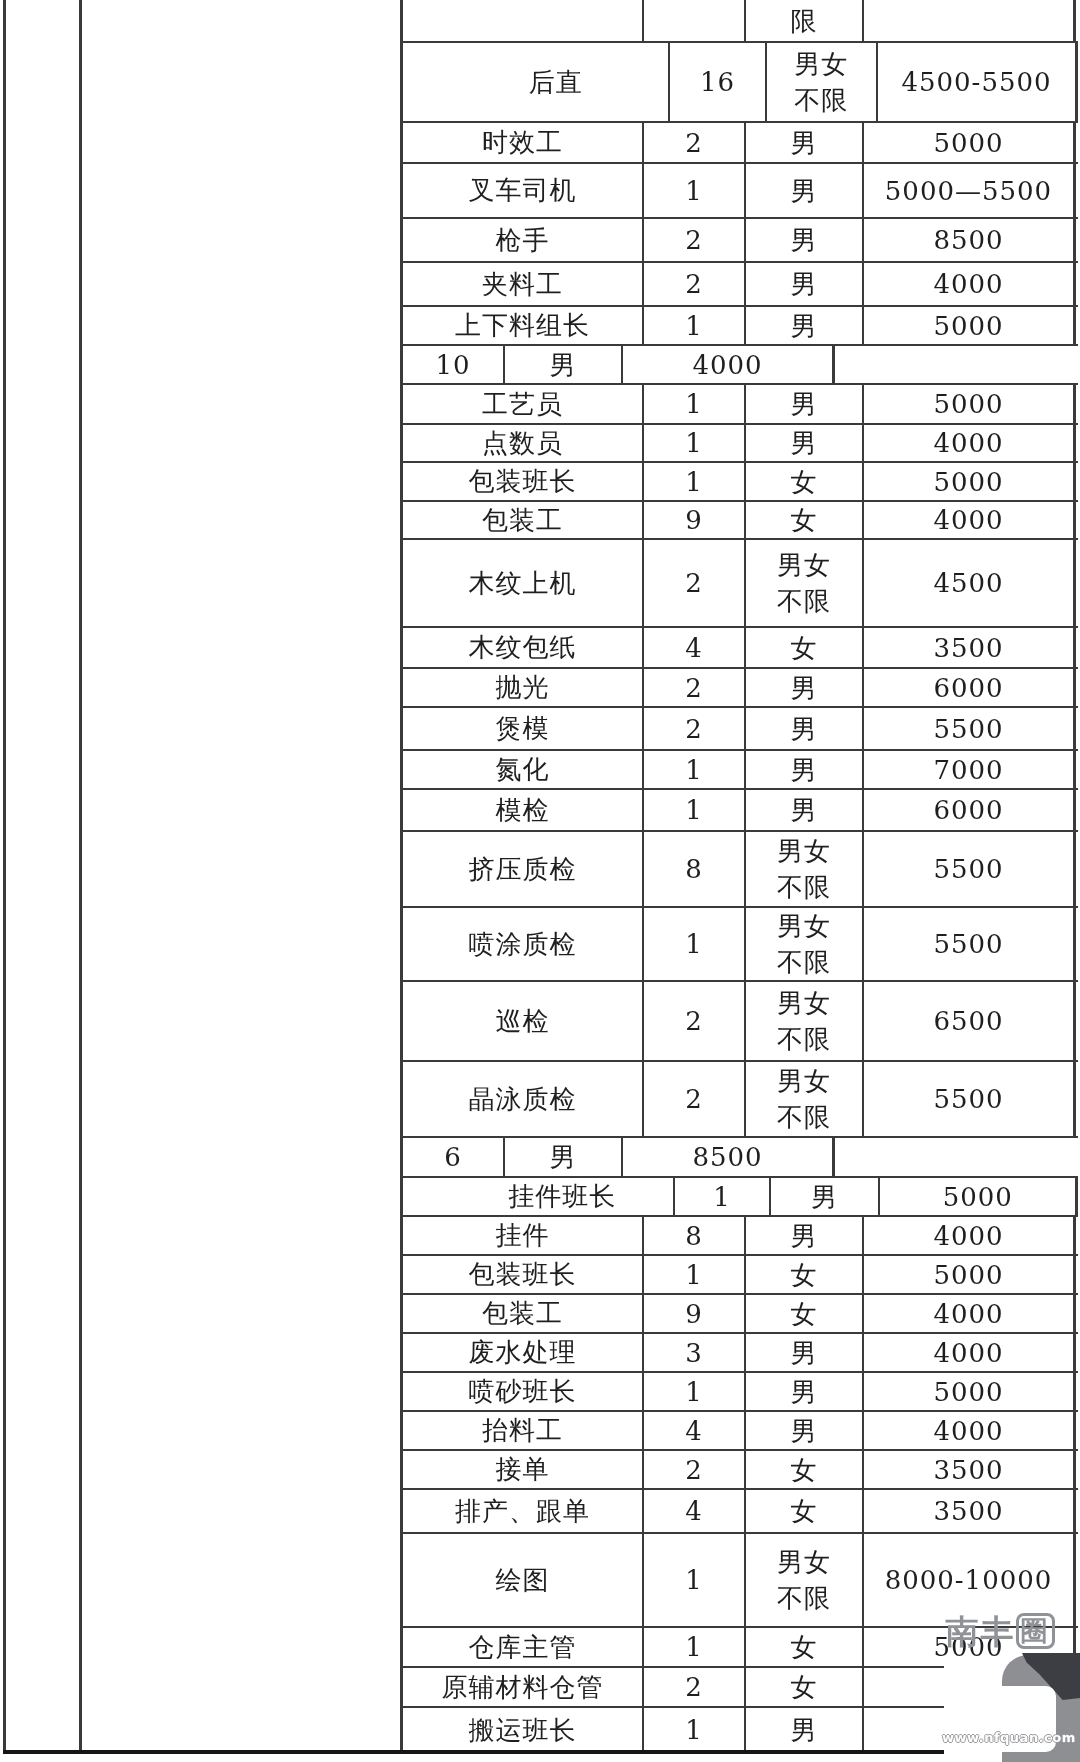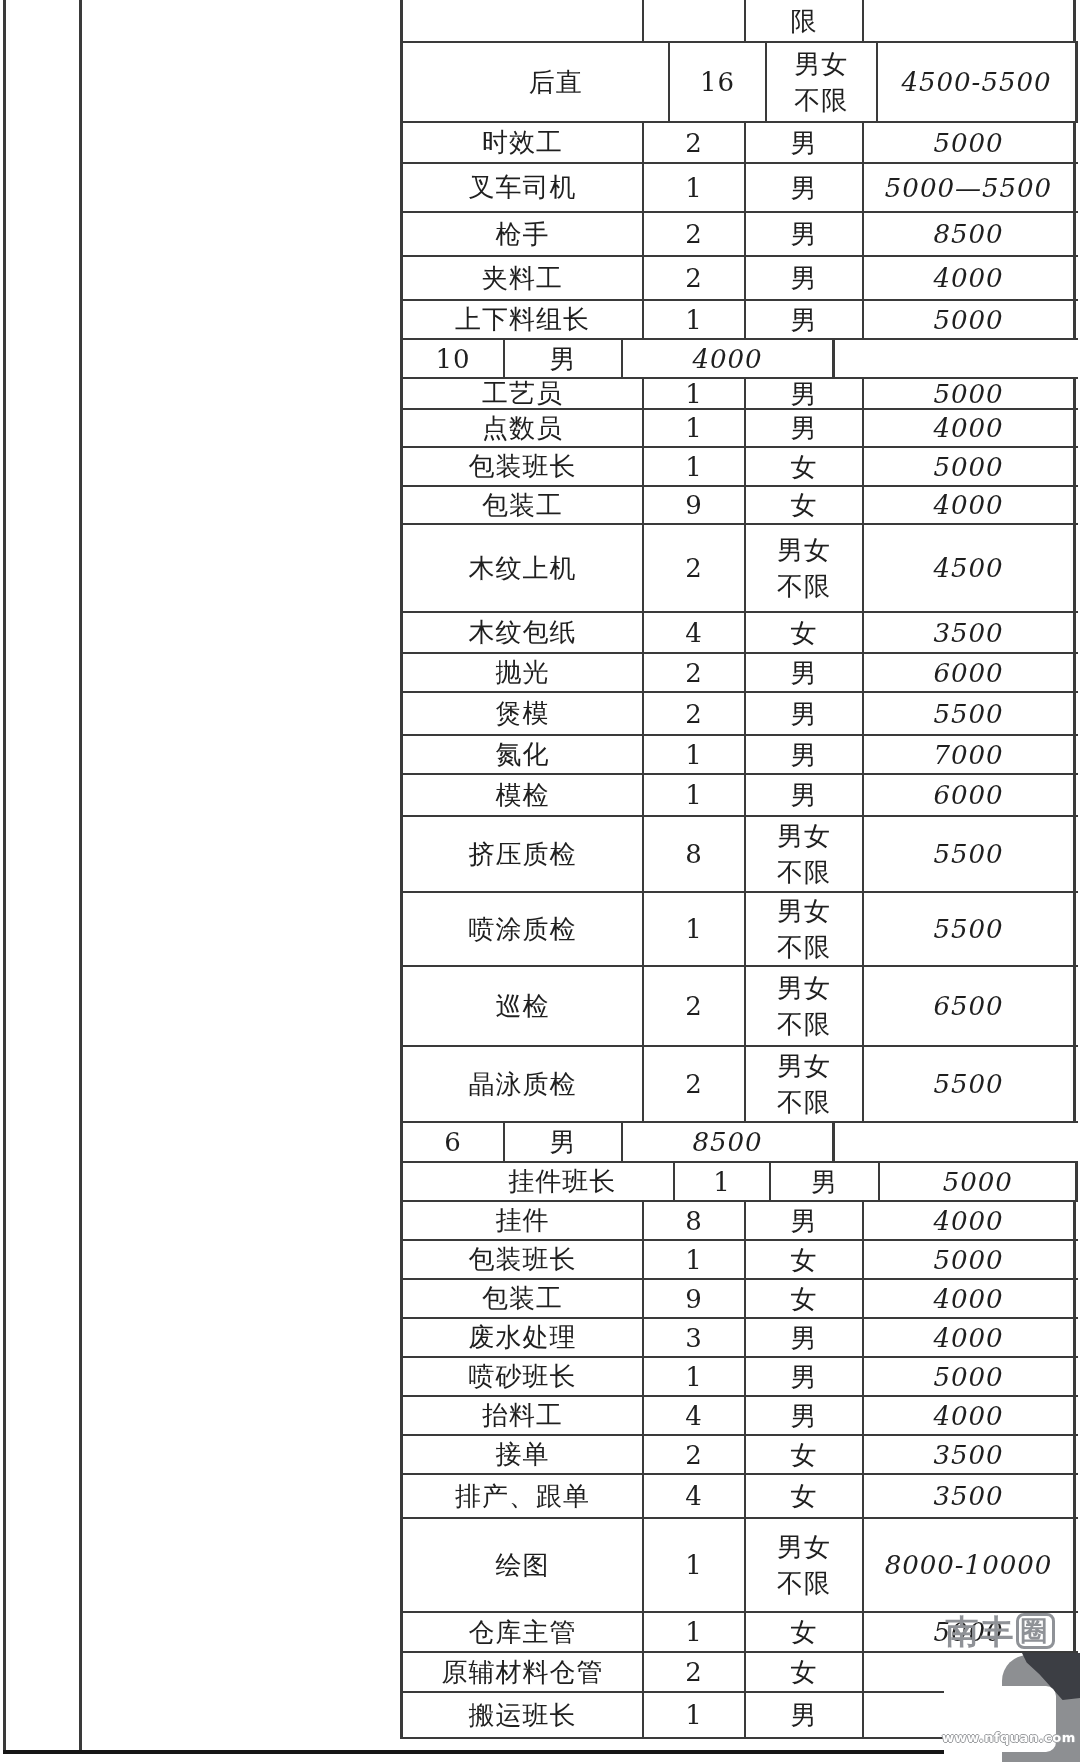--- a/index.html
+++ b/index.html
@@ -18,21 +18,21 @@
   }
   .row{display:flex;box-sizing:border-box;border-bottom:2px solid #3a3a3a;}
   .cell{
     box-sizing:border-box;display:flex;align-items:center;justify-content:center;
     font-size:26px;letter-spacing:1px;text-align:center;
     border-right:2px solid #3a3a3a;overflow:hidden;
   }
   .cell-position{width:241px;}
   .cell-count{width:102px;}
   .cell-gender{width:118px;}
-  .cell-salary{width:212px;border-right:3px solid #3a3a3a;font-style:italic;}
+  .cell-salary{width:212px;border-right:3px solid #3a3a3a;}
   .cell-gender .wrapbox{display:inline-block;width:3.1em;line-height:36px;text-align:center;}
   
   #bottom-line{position:absolute;left:3px;top:1750px;width:1077px;height:4px;background:#161616;z-index:2;}
   
   .wm{position:absolute;z-index:5;}
   #wm-white-base{left:944px;top:1663px;width:66px;height:99px;background:#ffffff;}
   #wm-gray-blob{left:1002px;top:1655px;width:78px;height:107px;background:#8d8f92;border-top-left-radius:26px;}
   #wm-dark-patch{
     left:1022px;top:1653px;width:58px;height:47px;background:#3c3e44;
     clip-path:polygon(0 0,100% 0,100% 96%,70% 100%,30% 45%,8% 20%);
@@ -80,21 +80,21 @@
       <div class="cell cell-salary">4500-5500</div>
     </div>
       <div class="row" style="height: 41px;">
       <div class="cell cell-position">时效工</div>
       <div class="cell cell-count">2</div>
       <div class="cell cell-gender">
           <span class="wrapbox">男</span>
         </div>
       <div class="cell cell-salary">5000</div>
     </div>
-      <div class="row" style="height: 49px;">
+      <div class="row" style="height: 55px;">
       <div class="cell cell-position">叉车司机</div>
       <div class="cell cell-count">1</div>
       <div class="cell cell-gender">
           <span class="wrapbox">男</span>
         </div>
       <div class="cell cell-salary">5000—5500</div>
     </div>
       <div class="row" style="height: 44px;">
       <div class="cell cell-position">枪手</div>
       <div class="cell cell-count">2</div>
@@ -119,21 +119,21 @@
         </div>
       <div class="cell cell-salary">5000</div>
     </div>
       <div class="row" style="height: 39px;">
       <div class="cell cell-count">10</div>
       <div class="cell cell-gender">
           <span class="wrapbox">男</span>
         </div>
       <div class="cell cell-salary">4000</div>
     </div>
-      <div class="row" style="height: 31px;">
+      <div class="row" style="height: 40px;">
       <div class="cell cell-position">工艺员</div>
       <div class="cell cell-count">1</div>
       <div class="cell cell-gender">
           <span class="wrapbox">男</span>
         </div>
       <div class="cell cell-salary">5000</div>
     </div>
       <div class="row" style="height: 38px;">
       <div class="cell cell-position">点数员</div>
       <div class="cell cell-count">1</div>

